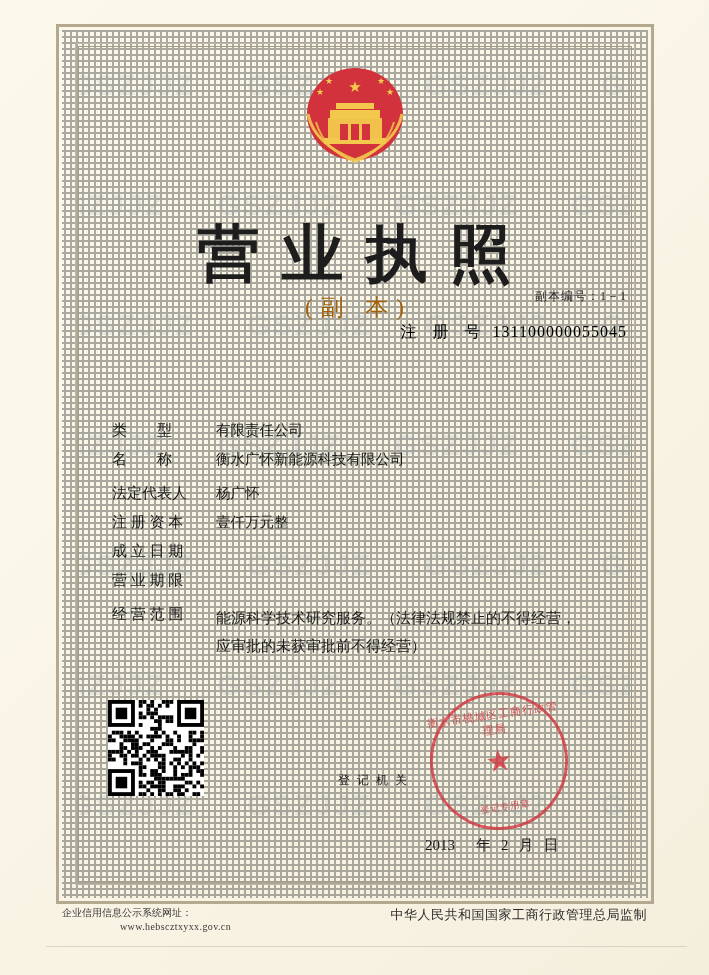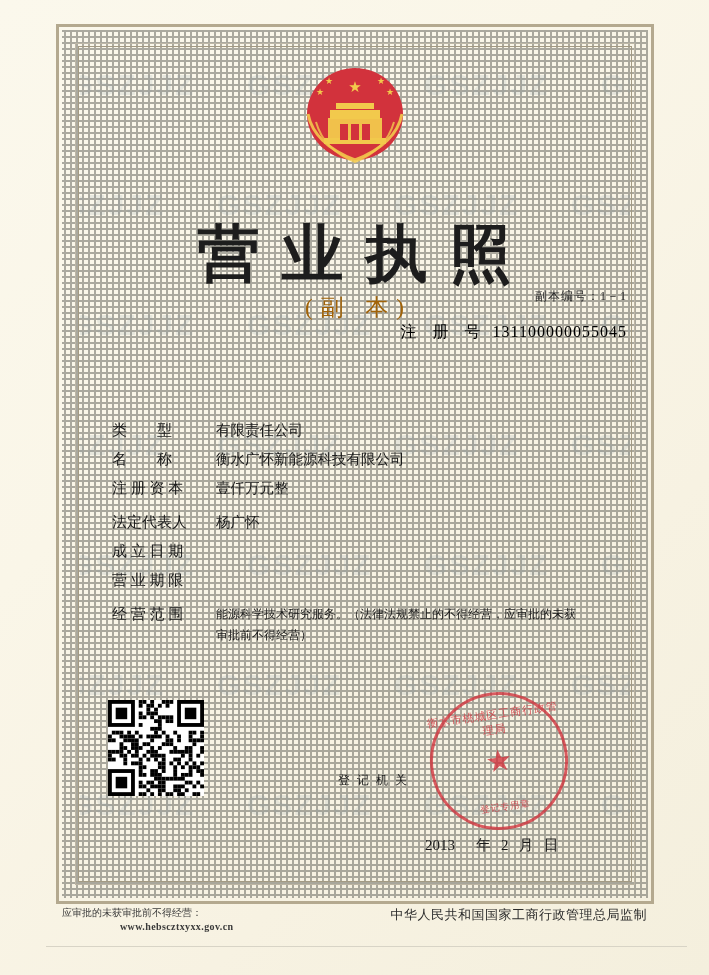--- a/index.html
+++ b/index.html
@@ -162,22 +162,22 @@
     flex: 0 0 104px;
     color: #1a1a1a;
     letter-spacing: 0;
   }
   .field .value {
     flex: 1;
     color: #1a1a1a;
     font-size: 14.5px;
   }
   .scope .value {
-    line-height: 21px;
-    font-size: 12px;
+    line-height: 28px;
+    font-size: 15px;
   }
 
   
   .qr {
     position: absolute;
     left: 108px;
     top: 700px;
     width: 96px;
     height: 96px;
     background: #ffffff;
@@ -249,21 +249,20 @@
     top: 906px;
     font-size: 10px;
     color: #3a3a3a;
     line-height: 14px;
   }
   .footer-left .url {
     font-family: "Liberation Serif", serif;
     font-size: 10px;
     padding-left: 58px;
     letter-spacing: 0.4px;
-    font-weight: bold;
   }
   .footer-right {
     position: absolute;
     right: 62px;
     top: 906px;
     font-size: 13px;
     color: #2b2b2b;
     letter-spacing: 0.5px;
   }
   .bottom-rule {
@@ -330,27 +329,27 @@
 
   <div class="fields" id="fields">
       <div class="field">
         <div class="label">类　　型</div>
         <div class="value">有限责任公司</div>
       </div>
       <div class="field">
         <div class="label">名　　称</div>
         <div class="value">衡水广怀新能源科技有限公司</div>
       </div>
+      <div class="field" style="margin-top: 14px;">
+        <div class="label">法定代表人</div>
+        <div class="value">杨广怀</div>
+      </div>
       <div class="field">
         <div class="label">注 册 资 本</div>
         <div class="value">壹仟万元整</div>
-      </div>
-      <div class="field" style="margin-top: 14px;">
-        <div class="label">法定代表人</div>
-        <div class="value">杨广怀</div>
       </div>
       <div class="field">
         <div class="label">成 立 日 期</div>
       </div>
       <div class="field">
         <div class="label">营 业 期 限</div>
       </div>
       <div class="field scope" style="margin-top: 14px;">
         <div class="label">经 营 范 围</div>
         <div class="value">能源科学技术研究服务。（法律法规禁止的不得经营，应审批的未获审批前不得经营）</div>
@@ -590,18 +589,18 @@
     <div class="seal-bottom">登记专用章</div>
   </div>
 
   <div class="registrar">登 记 机 关</div>
 
   <div class="date-line">
     <span class="yr">2013</span><span>年</span><span>2</span><span>月</span><span>日</span>
   </div>
 
   <div class="footer-left">
-    <div>应审批的未获审批前不得经营：</div>
+    <div>企业信用信息公示系统网址：</div>
     <div class="url">www.hebscztxyxx.gov.cn</div>
   </div>
   <div class="footer-right">中华人民共和国国家工商行政管理总局监制</div>
   <div class="bottom-rule"></div>
 </div>
 
 </body></html>

